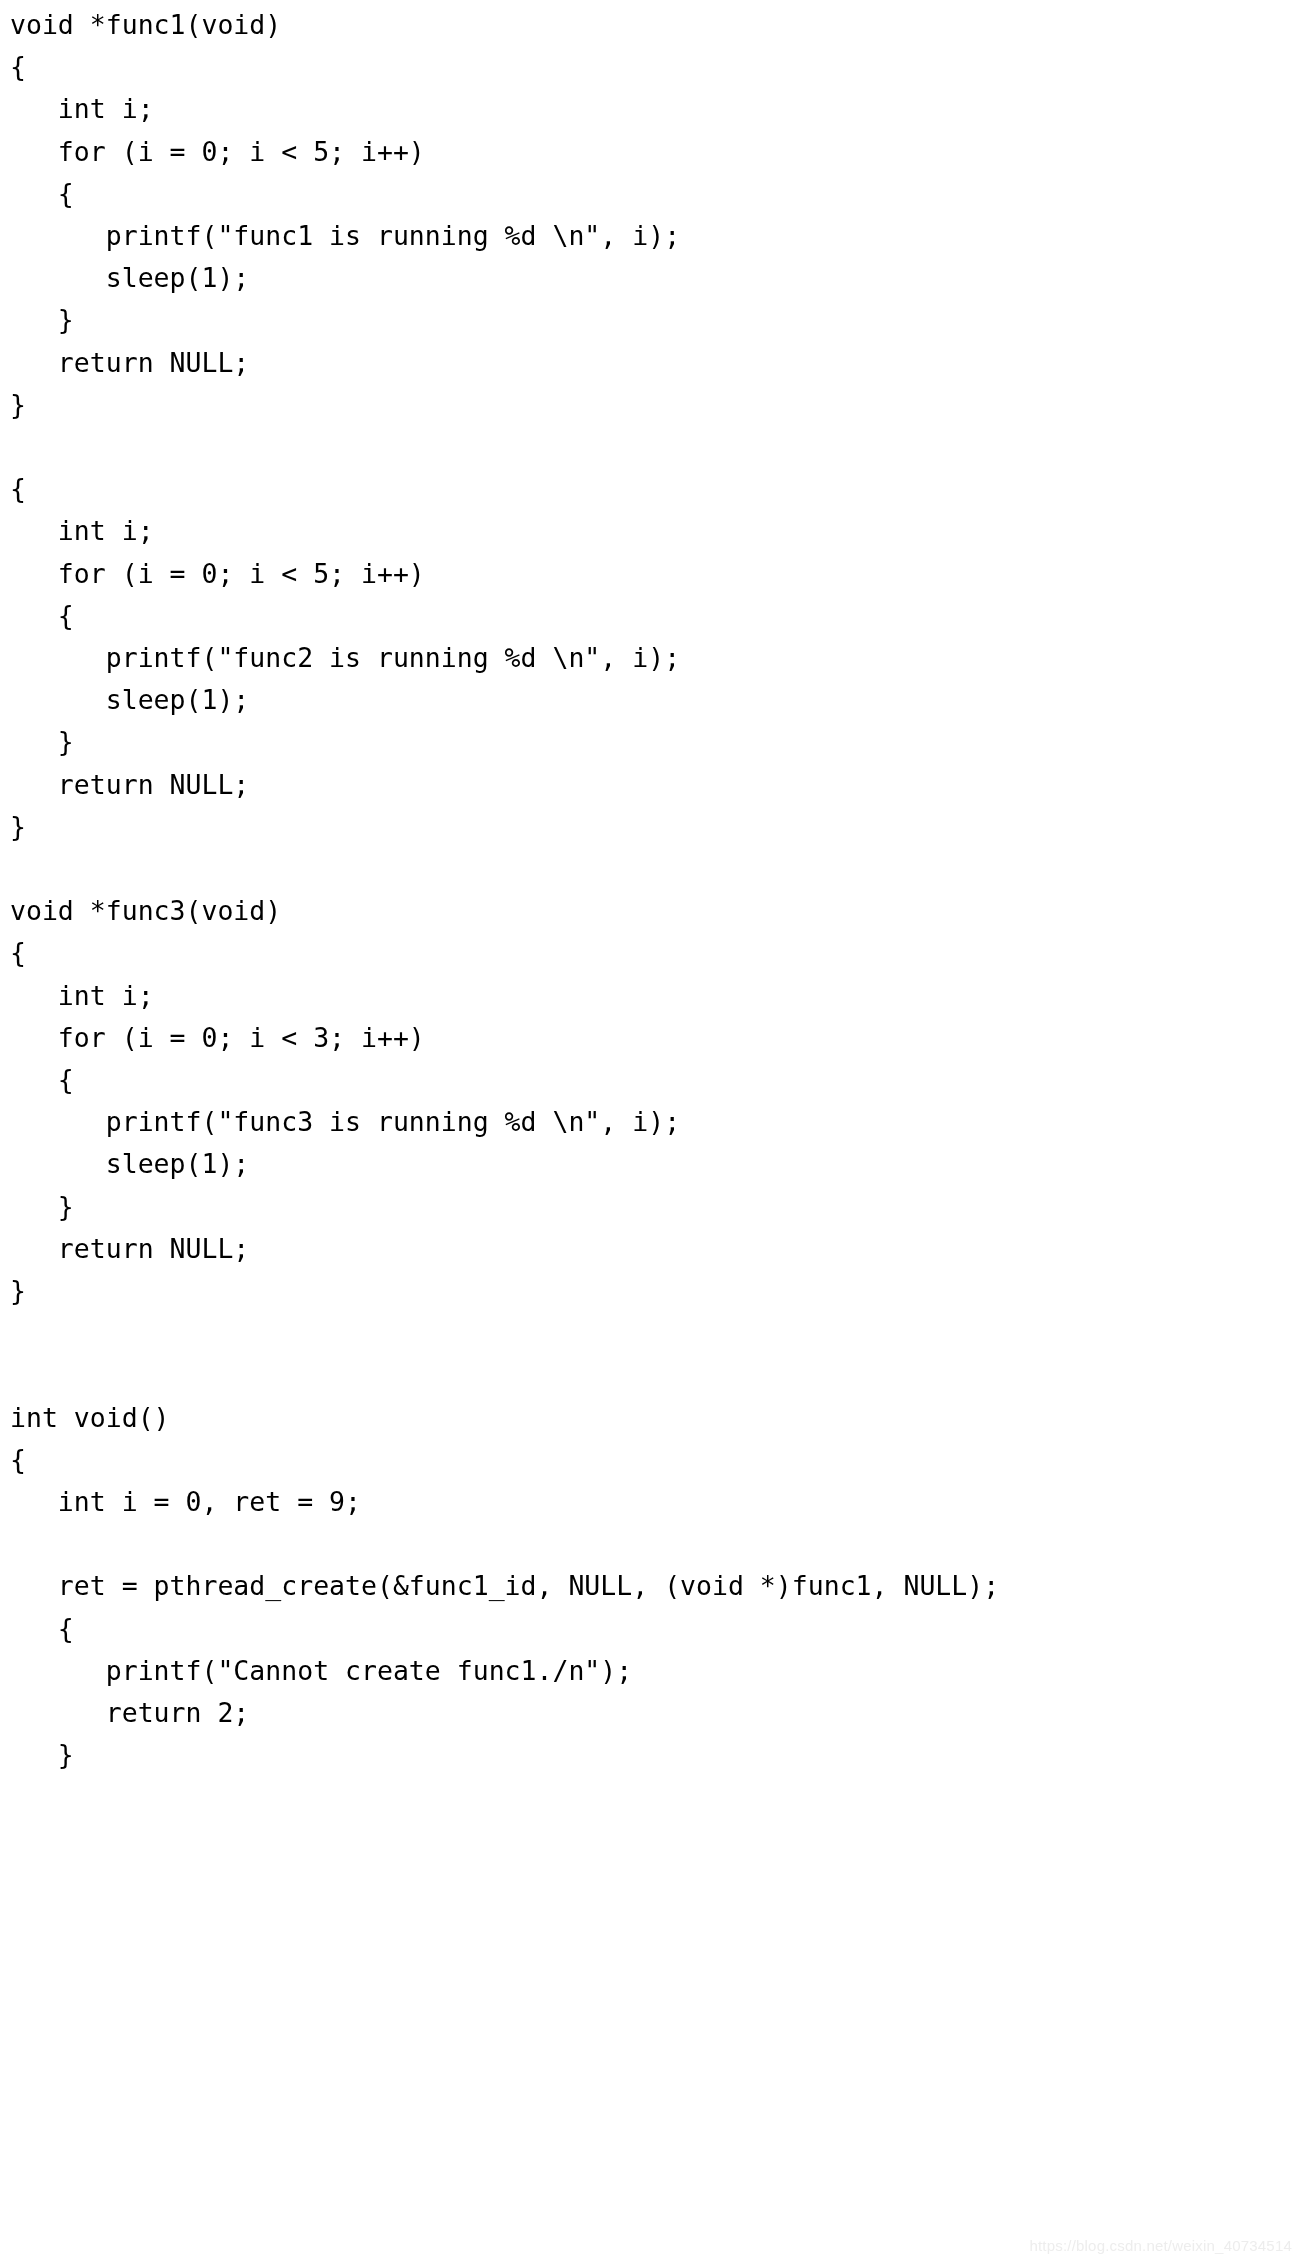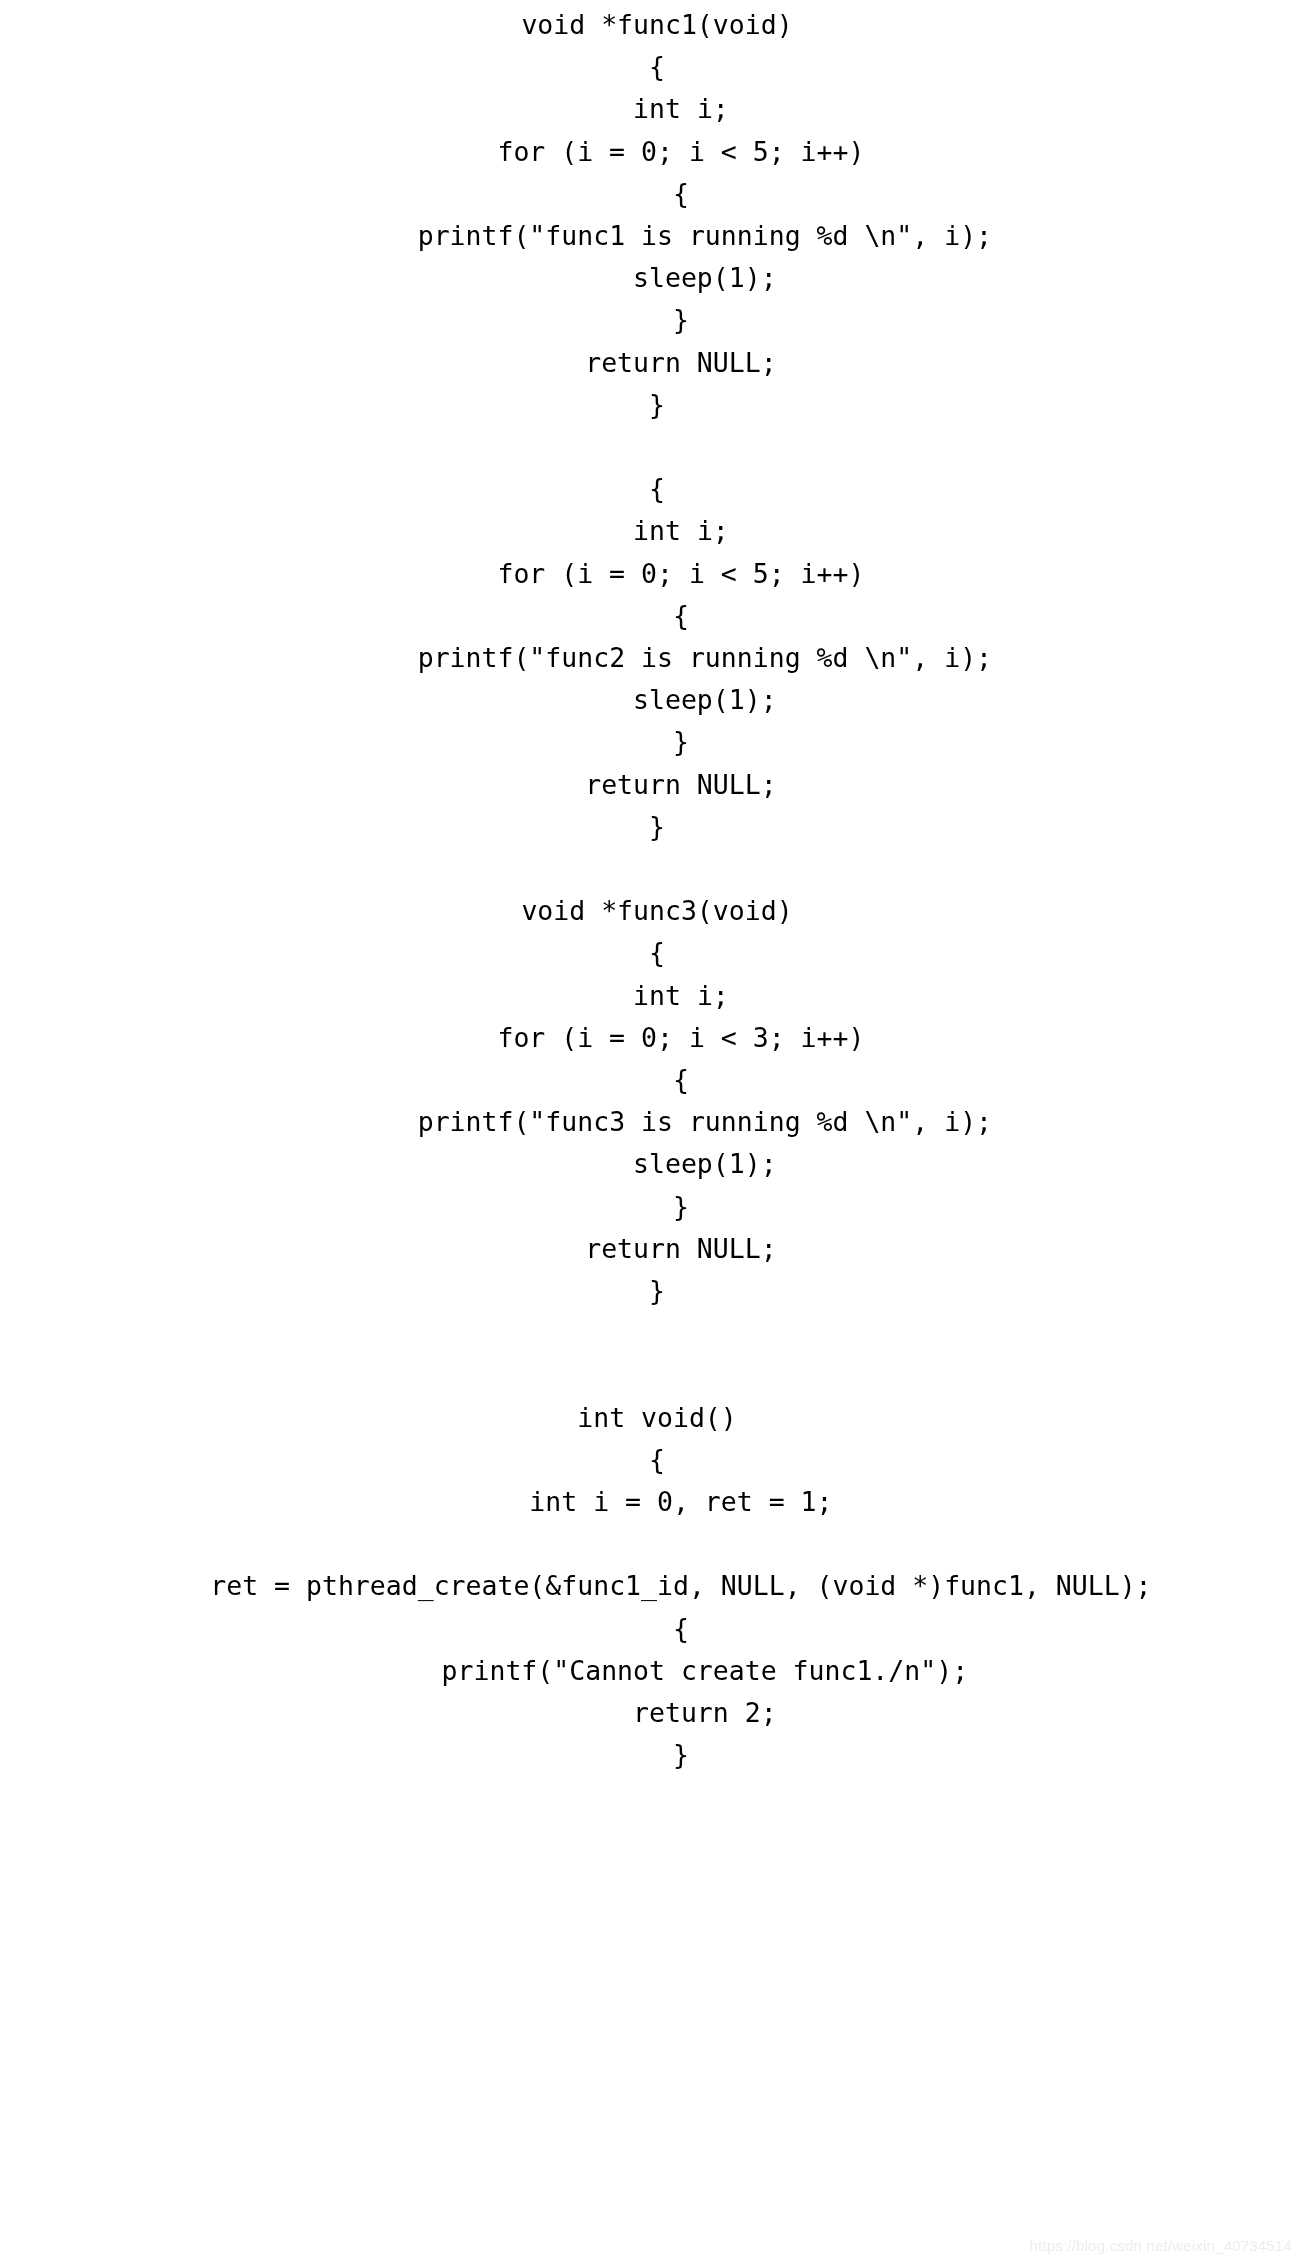--- a/index.html
+++ b/index.html
@@ -28,21 +28,20 @@
   .code-line {
     display: block;
     font-family: "DejaVu Sans Mono", "Liberation Mono", monospace;
     font-size: 26.5px;
     line-height: 42.2px;
     color: #000000;
     white-space: pre;
     letter-spacing: 0px;
     min-height: 42.2px;
     font-weight: 400;
-    text-align: center;
   }
 
   .code-line.blank {
     color: transparent;
   }
 
   #watermark {
     position: absolute;
     right: 12px;
     bottom: 6px;
@@ -86,21 +85,21 @@
     <span class="code-line">   {</span>
     <span class="code-line">      printf("func3 is running %d \n", i);</span>
     <span class="code-line">      sleep(1);</span>
     <span class="code-line">   }</span>
     <span class="code-line">   return NULL;</span>
     <span class="code-line">}</span>
     <span class="code-line blank"></span>
     <span class="code-line blank"></span>
     <span class="code-line">int void()</span>
     <span class="code-line">{</span>
-    <span class="code-line">   int i = 0, ret = 1;</span>
+    <span class="code-line">   int i = 0, ret = 9;</span>
     <span class="code-line blank"></span>
     <span class="code-line">   ret = pthread_create(&amp;func1_id, NULL, (void *)func1, NULL);</span>
     <span class="code-line">   {</span>
     <span class="code-line">      printf("Cannot create func1./n");</span>
     <span class="code-line">      return 2;</span>
     <span class="code-line">   }</span>
   </div>
 
 <div id="watermark">https://blog.csdn.net/weixin_40734514</div>
 

